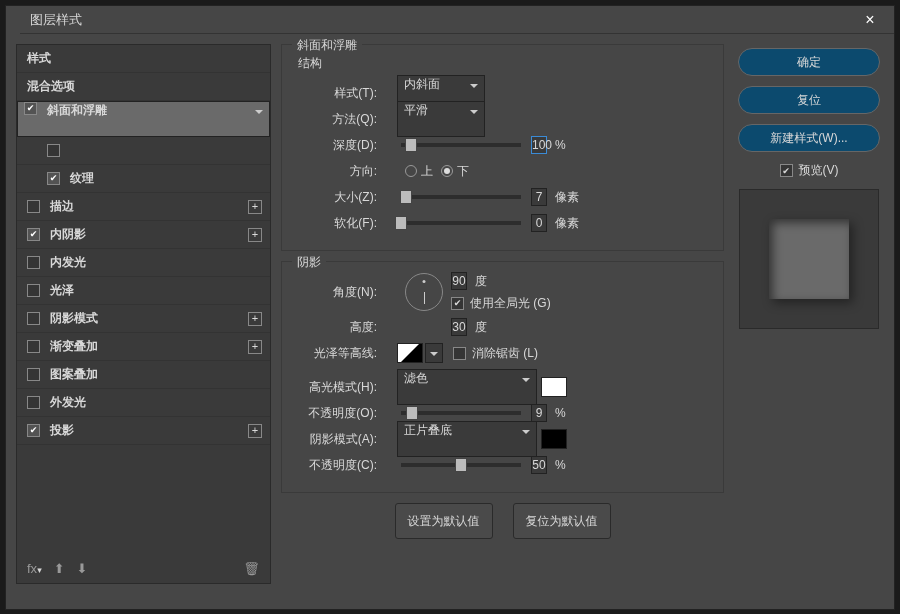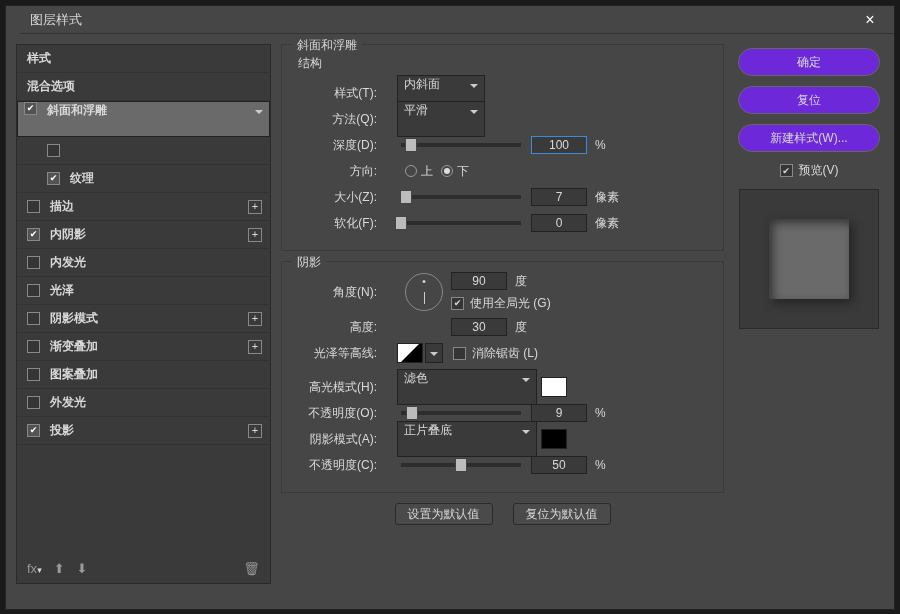--- a/index.html
+++ b/index.html
@@ -30,40 +30,40 @@
 .middle { flex:1; padding:10px 10px 0 10px; }
 .fieldset { border:1px solid #3a3a3a; padding:8px 10px 14px; position:relative; margin-bottom:10px; }
 .fieldset > .legend { position:absolute; top:-8px; left:10px; background:#464646; padding:0 5px; font-size:12px; }
 .fieldset .sublegend { margin:2px 0 8px 6px; font-size:12px; }
 .frow { display:flex; align-items:center; height:26px; }
 .flabel { width:85px; text-align:right; margin-right:20px; }
 .sel { height:36px; background:#3a3a3a; border:1px solid #222; padding:0 18px 0 6px; display:flex; align-items:flex-start; position:relative; cursor:pointer; min-width:88px; }
 .sel::after { content:""; position:absolute; right:6px; top:8px; border:4px solid transparent; border-top-color:#ccc; }
 .slider { flex:1; height:4px; background:#2d2d2d; position:relative; margin:0 10px 0 4px; max-width:120px; }
 .slider .thumb { position:absolute; top:-5px; width:12px; height:14px; background:#bcbcbc; border:1px solid #444; transform:translateX(-6px); }
-.numbox { width:56px; height:18px; background:#3a3a3a; border:1px solid #222; text-align:center; line-height:16px; }
+.numbox { width:16px; height:18px; background:#3a3a3a; border:1px solid #222; text-align:center; line-height:16px; }
 .numbox.hl { border:1px solid #3b8bd6; }
 .unit { margin-left:8px; }
 .radio { width:12px; height:12px; border:1px solid #999; border-radius:50%; display:inline-flex; align-items:center; justify-content:center; margin:0 4px 0 8px; }
 .radio.on::after{ content:""; width:6px; height:6px; background:#ddd; border-radius:50%; }
 .cb2 { width:13px; height:13px; border:1px solid #888; background:#353535; display:inline-flex; align-items:center; justify-content:center; margin-right:6px; }
 .cb2.on::after{ content:"✔"; font-size:9px; }
 .anglewidget { width:38px; height:38px; border:1px solid #888; border-radius:50%; margin:0 8px; position:relative; }
 .anglewidget::after{ content:""; position:absolute; left:50%; top:50%; width:1px; height:12px; background:#ccc; transform-origin:top; transform:rotate(0deg); }
 .anglewidget .dot{ position:absolute; left:50%; top:6px; width:3px; height:3px; background:#ccc; border-radius:50%; transform:translateX(-50%);}
 .swatch { width:26px; height:20px; border:1px solid #222; margin-left:4px; cursor:pointer; }
 .curve { width:26px; height:20px; border:1px solid #222; background:linear-gradient(135deg,#fff 49%,#000 51%); margin-right:2px; cursor:pointer; }
 .minisel { width:18px; height:20px; background:#3a3a3a; border:1px solid #222; position:relative; cursor:pointer; }
 .minisel::after{ content:""; position:absolute; right:4px; top:8px; border:4px solid transparent; border-top-color:#ccc; }
 .btns-row { display:flex; justify-content:center; gap:20px; margin-top:4px; }
-.btn2 { height:22px; padding:0 12px; border:1px solid #2a2a2a; background:#4a4a4a; border-radius:3px; display:flex; align-items:center; cursor:pointer; }
+.btn2 { height:36px; padding:0 12px; border:1px solid #2a2a2a; background:#4a4a4a; border-radius:3px; display:flex; align-items:center; cursor:pointer; }
 
 
 .right { width:160px; padding:14px 14px 0 4px; }
-.rbtn { height:28px; border:1px solid #666; border-radius:14px; display:flex; align-items:center; justify-content:center; margin-bottom:10px; cursor:pointer; background:#6d28d9; }
+.rbtn { height:28px; border:1px solid #666; border-radius:14px; display:flex; align-items:center; justify-content:center; margin-bottom:10px; cursor:pointer; background:#0c4a6e; }
 .preview-chk { display:flex; align-items:center; justify-content:center; margin:6px 0 10px; }
 .preview-box { width:140px; height:140px; background:#3a3a3a; border:1px solid #2a2a2a; margin:0 auto; display:flex; align-items:center; justify-content:center; }
 .prev-inner { width:80px; height:80px; background:#6a6a6a; box-shadow: inset 4px 4px 10px rgba(0,0,0,.5), 4px 4px 10px rgba(0,0,0,.4); }
 </style>
 </head>
 <body>
 
 <div class="dialog">
   <div class="titlebar">
     <div class="title">图层样式</div>

